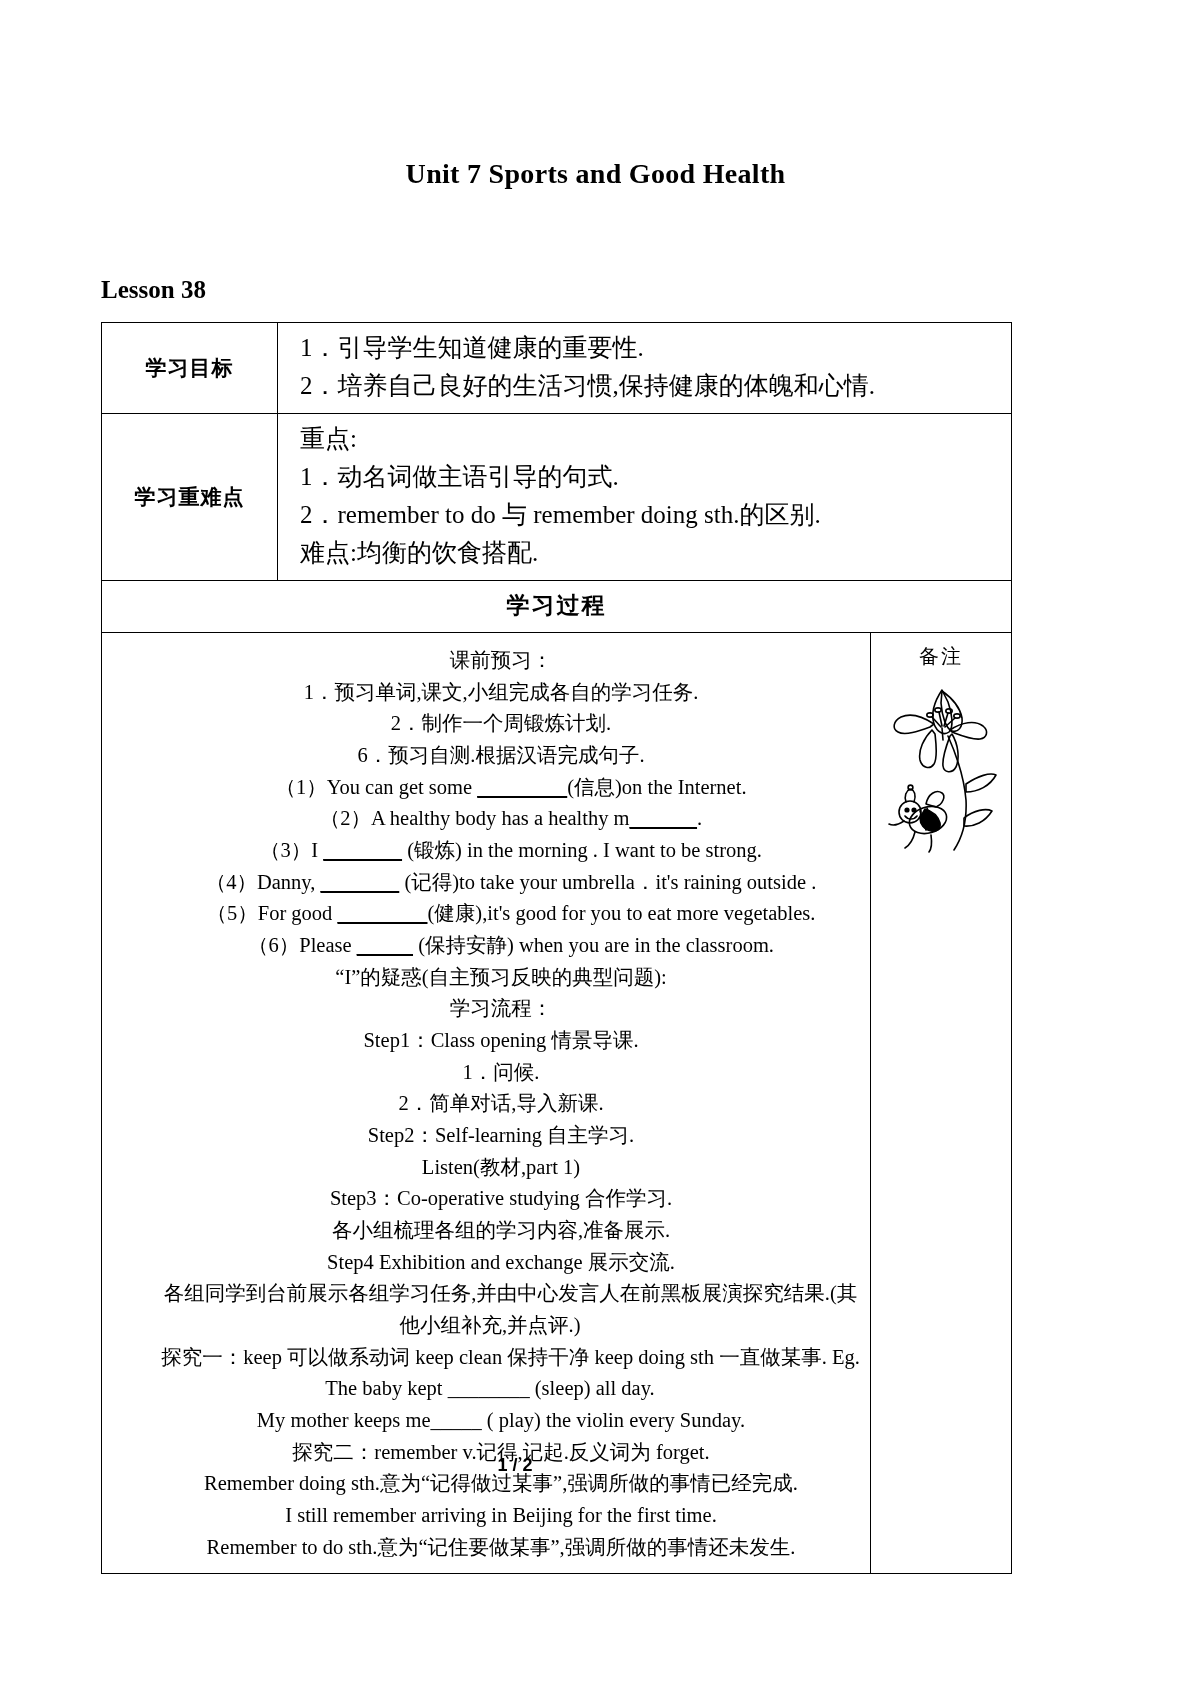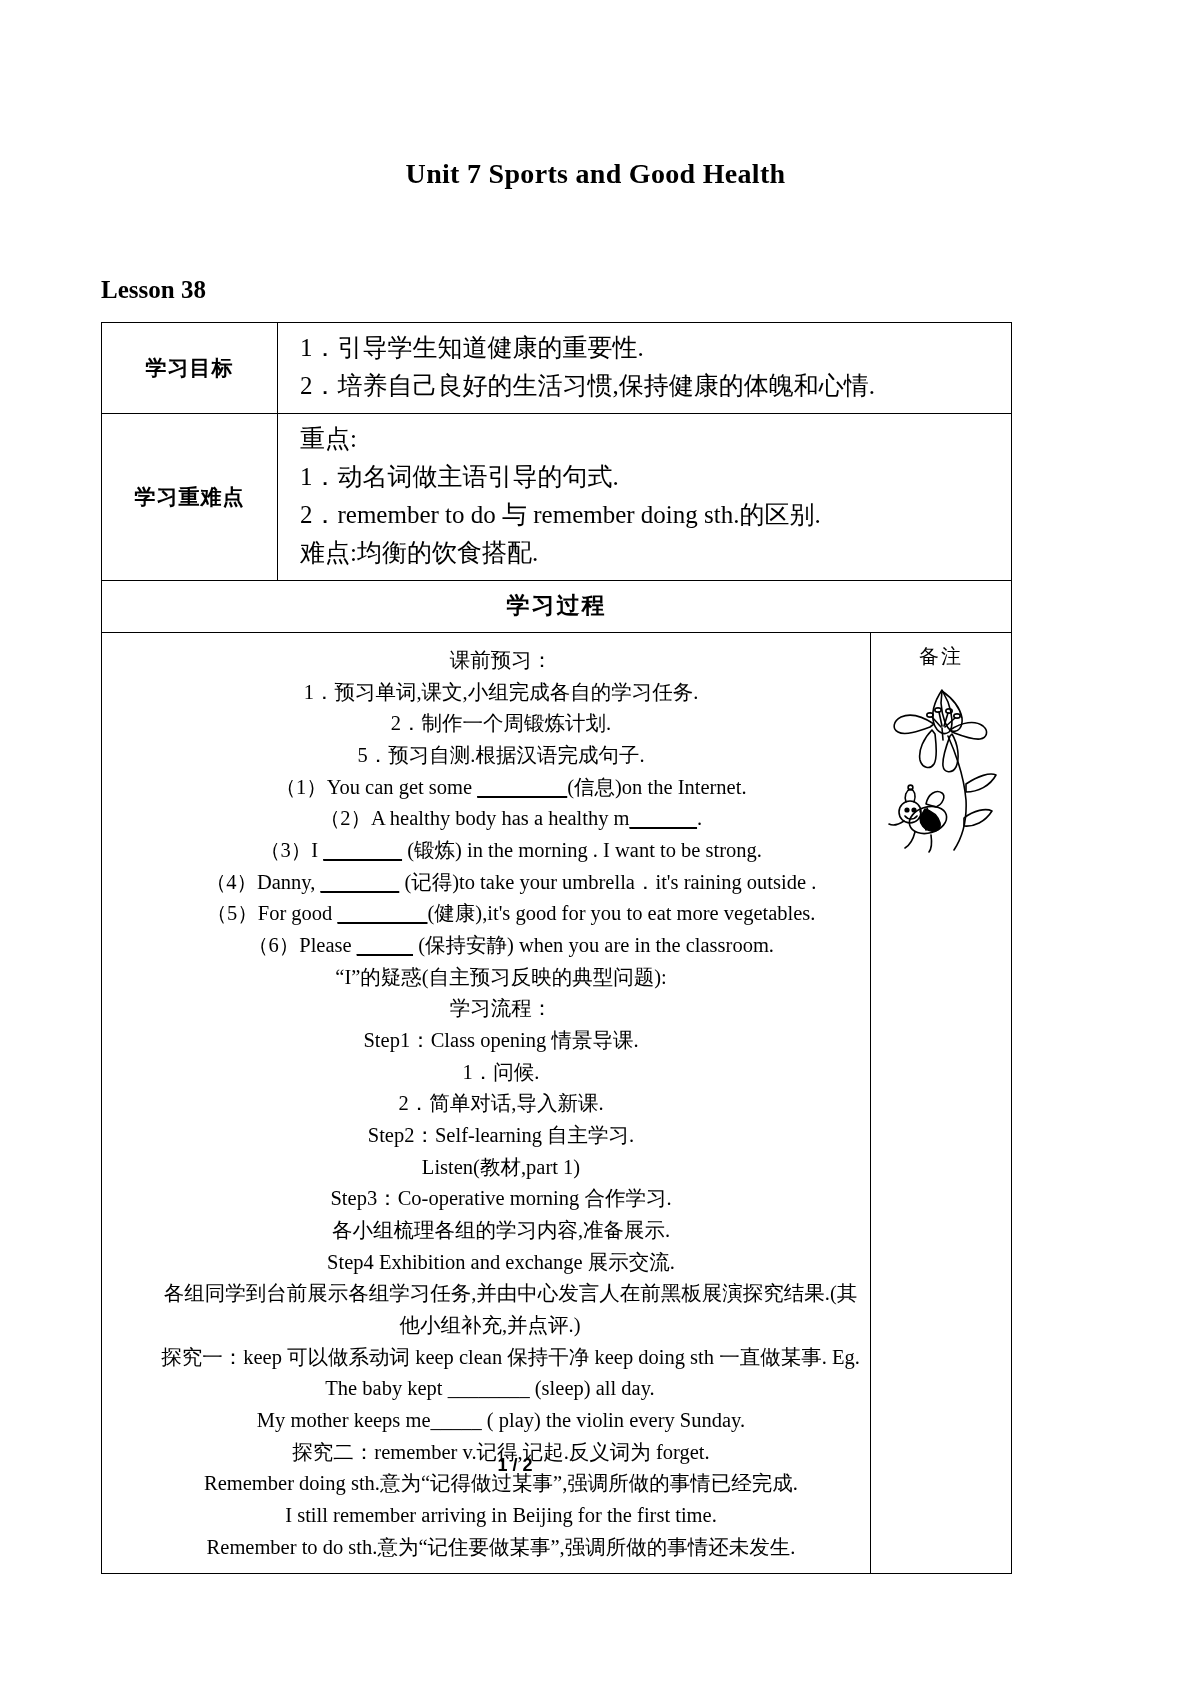--- a/index.html
+++ b/index.html
@@ -167,21 +167,21 @@
       <div class="process-head">学习过程</div>
     </div>
 
     <div class="body-row">
 
       <div class="body-main">
 
         <p class="indent-1">课前预习：</p>
         <p class="indent-1">1．预习单词,课文,小组完成各自的学习任务.</p>
         <p class="indent-1">2．制作一个周锻炼计划.</p>
-        <p class="indent-1">5．预习自测.根据汉语完成句子.</p>
+        <p class="indent-1">6．预习自测.根据汉语完成句子.</p>
 
         <p class="indent-2"><span>（1）</span><span>You can get some </span><span class="blank">________</span><span>(信息)on the Internet.</span></p>
 
         <p class="indent-2"><span>（2）</span><span>A healthy body has a healthy m</span><span class="blank">______</span><span>.</span></p>
 
         <p class="indent-2"><span>（3）</span><span>I </span><span class="blank">_______</span><span> (锻炼) in the morning . I want to be strong.</span></p>
 
         <p class="indent-2"><span>（4）</span><span>Danny, </span><span class="blank">_______</span><span> (记得)to take your umbrella．it's raining outside .</span></p>
 
         <p class="indent-2"><span>（5）</span><span>For good </span><span class="blank">________</span><span>(健康),it's good for you to eat more vegetables.</span></p>
@@ -189,21 +189,21 @@
         <p class="indent-2"><span>（6）</span><span>Please </span><span class="blank">_____</span><span> (保持安静) when you are in the classroom.</span></p>
 
         <p class="indent-1">“I”的疑惑(自主预习反映的典型问题):</p>
         <p class="indent-1">学习流程：</p>
 
         <p class="indent-1">Step1：Class opening 情景导课.</p>
         <p class="indent-1">1．问候.</p>
         <p class="indent-1">2．简单对话,导入新课.</p>
         <p class="indent-1">Step2：Self-learning 自主学习.</p>
         <p class="indent-1">Listen(教材,part 1)</p>
-        <p class="indent-1">Step3：Co-operative morning 合作学习.</p>
+        <p class="indent-1">Step3：Co-operative studying 合作学习.</p>
         <p class="indent-1">各小组梳理各组的学习内容,准备展示.</p>
         <p class="indent-1">Step4 Exhibition and exchange 展示交流.</p>
 
         <p>　　各组同学到台前展示各组学习任务,并由中心发言人在前黑板展演探究结果.(其他小组补充,并点评.)</p>
         <p>　　探究一：keep 可以做系动词 keep clean 保持干净 keep doing sth 一直做某事. Eg. The baby kept ________ (sleep) all day.</p>
         <p class="indent-1">My mother keeps me_____ ( play) the violin every Sunday.</p>
         <p class="indent-1">探究二：remember v.记得,记起.反义词为 forget.</p>
         <p class="indent-1">Remember doing sth.意为“记得做过某事”,强调所做的事情已经完成.</p>
         <p class="indent-1">I still remember arriving in Beijing for the first time.</p>
         <p class="indent-1">Remember to do sth.意为“记住要做某事”,强调所做的事情还未发生.</p>

